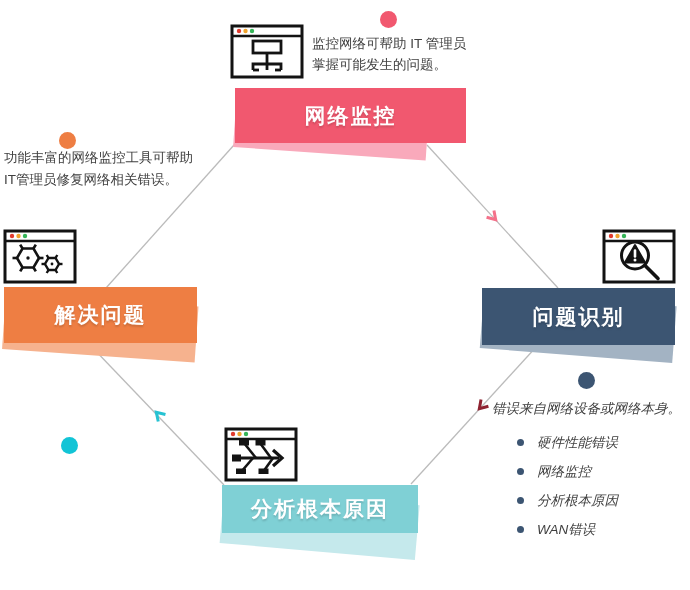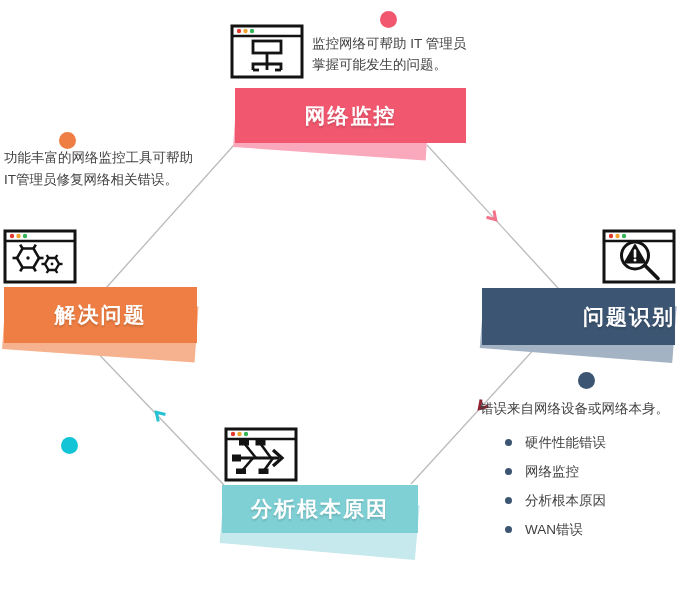--- a/index.html
+++ b/index.html
@@ -18,34 +18,34 @@
   .back-identification{left:482px;top:288px;width:193px;height:57px;background:#a3b3c3;
     transform:translateY(3px) rotate(4.5deg);transform-origin:0 50%;}
   .back-analysis{left:222px;top:485px;width:196px;height:55px;background:#c5e9ec;
     transform:translateY(3px) rotate(5deg);transform-origin:0 50%;}
   
   .banner{position:absolute;z-index:3;display:flex;align-items:center;justify-content:center;
     color:#ffffff;font-weight:bold;font-size:21px;letter-spacing:2px;
     text-shadow:0 2px 2px rgba(0,0,0,0.15);}
   .banner-monitoring{left:235px;top:88px;width:231px;height:55px;background:#f1586f;}
   .banner-resolution{left:4px;top:287px;width:193px;height:56px;background:#ee7e43;}
-  .banner-identification{left:482px;top:288px;width:193px;height:57px;background:#3c5572;justify-content:flex-end;}
+  .banner-identification{left:482px;top:288px;width:193px;height:57px;background:#3c5572;}
   .banner-analysis{left:222px;top:485px;width:196px;height:48px;background:#7fd0d5;}
   
   .dot{position:absolute;width:17px;height:17px;border-radius:50%;z-index:4;}
   .dot-pink{left:380px;top:11px;background:#f1586f;}
   .dot-orange{left:59px;top:132px;background:#ee7e43;}
   .dot-cyan{left:61px;top:437px;background:#12c4d6;}
   .dot-navy{left:578px;top:372px;background:#3c5572;}
   
   .desc{position:absolute;z-index:4;font-size:13.5px;line-height:21px;color:#404040;}
   .desc-monitoring{left:312px;top:33px;}
   .desc-resolution{left:4px;top:147px;line-height:22px;}
   .desc-analysis{left:4px;top:459px;}
-  .desc-identification{left:480px;top:398px;}
+  .desc-identification{left:492px;top:398px;font-style:italic;}
   .bullet-list{list-style:none;margin:9px 0 0 0;padding:0 0 0 25px;}
   .bullet-list li{display:flex;align-items:center;height:29px;}
   .bullet{width:7px;height:7px;border-radius:50%;background:#3c5572;margin-right:13px;flex:none;}
   
   .icon{position:absolute;z-index:4;width:74px;height:55px;}
   .icon-monitoring{left:230px;top:24px;}
   .icon-resolution{left:3px;top:229px;}
   .icon-identification{left:602px;top:229px;}
   .icon-analysis{left:224px;top:427px;}
 </style>

